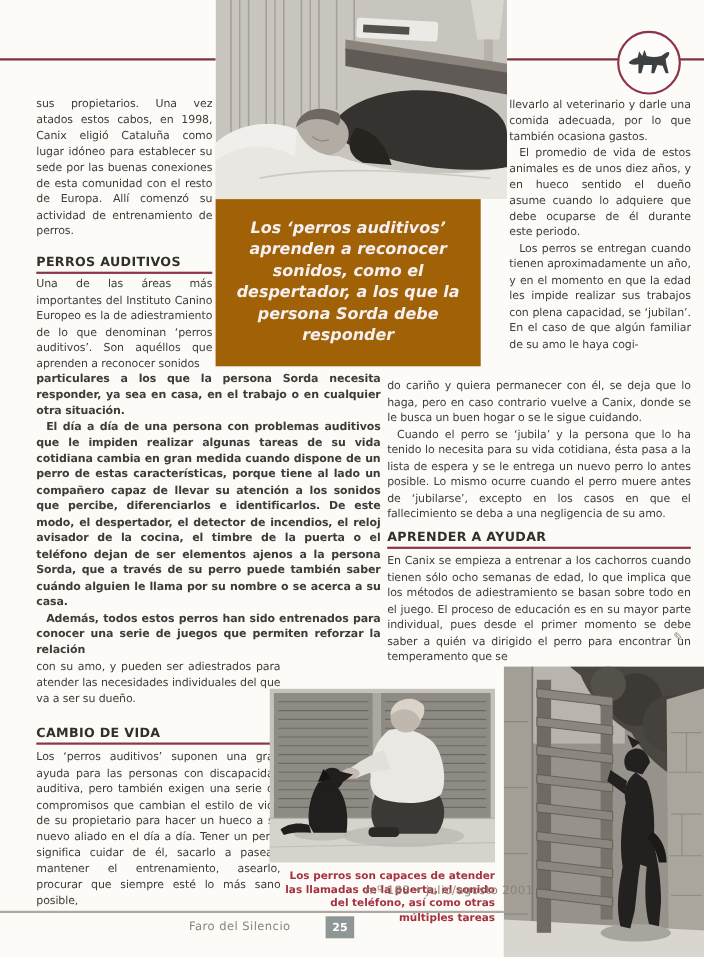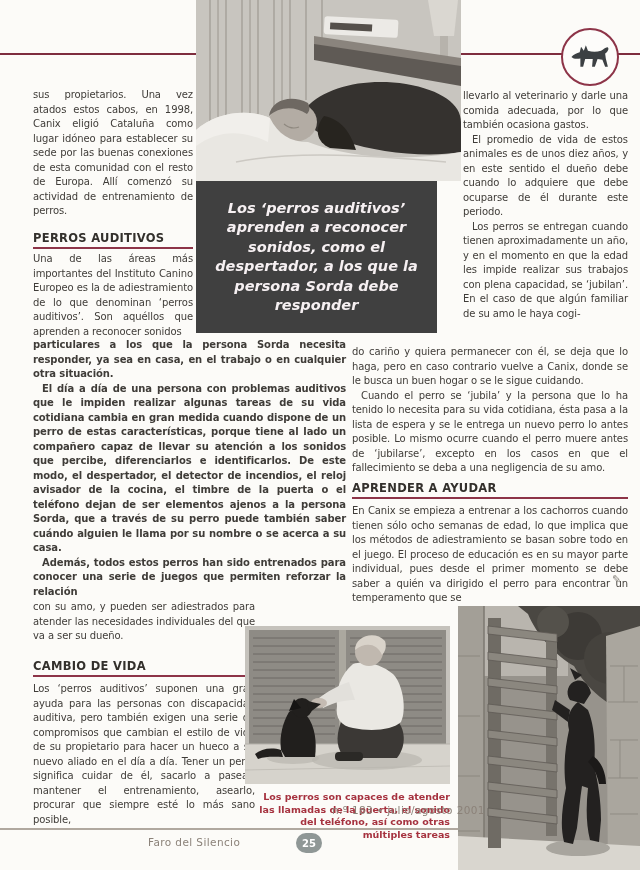--- a/index.html
+++ b/index.html
@@ -5,27 +5,27 @@
   html,body{margin:0;padding:0;background:#e8e6e2;}
   #page{position:relative;width:640px;height:870px;background:#fcfbf8;overflow:hidden;
         font-family:"DejaVu Sans","Liberation Sans",sans-serif;}
   .abs{position:absolute;}
   .body-text{font-size:10px;line-height:14.5px;color:#3f3c38;text-align:justify;letter-spacing:-0.1px;}
   .body-text p{margin:0;}
   .body-text p.ind{text-indent:9px;}
   .heading{font-size:11.5px;font-weight:bold;color:#33302c;letter-spacing:0.3px;
            border-bottom:2px solid #8d3448;padding-bottom:2px;margin:0;}
   .rule{background:#7e2d3e;height:2px;}
-  .quote-box{background:#404040;color:#f6f0f2;font-style:italic;font-weight:bold;
+  .quote-box{background:#a16207;color:#f6f0f2;font-style:italic;font-weight:bold;
              font-size:14.5px;line-height:19.5px;text-align:center;
              display:flex;align-items:center;justify-content:center;padding:10px 13px;box-sizing:border-box;}
   .caption{font-size:9.5px;font-weight:bold;color:#a6323f;line-height:12.5px;text-align:right;}
   .footer-text{font-size:10.5px;color:#8b8279;letter-spacing:0.4px;}
   .page-box{background:#8f9796;color:#ffffff;font-size:10px;font-weight:bold;
-            display:flex;align-items:center;justify-content:center;border-radius:10px;}
+            display:flex;align-items:center;justify-content:center;}
   .logo-circle{width:58px;height:58px;border-radius:50%;background:#fdfcfa;border:2px solid #8d3448;
                display:flex;align-items:center;justify-content:center;box-sizing:border-box;}
   .cont-icon{font-size:11px;color:#8a867f;font-style:italic;}
   svg{display:block;}
 </style>
 </head>
 <body>
 
 <div id="page">
 
@@ -96,21 +96,21 @@
     <p>con su amo, y pueden ser adiestrados para atender las necesidades individuales del que va a ser su dueño.</p>
   </div>
 
   <h2 class="abs heading" style="left:33px;top:659px;width:222px;">CAMBIO DE VIDA</h2>
   <div class="abs body-text" style="left:33px;top:682px;width:222px;">
     <p>Los ‘perros auditivos’ suponen una gran ayuda para las personas con discapacidad auditiva, pero también exigen una serie de compromisos que cambian el estilo de vida de su propietario para hacer un hueco a su nuevo aliado en el día a día. Tener un perro significa cuidar de él, sacarlo a pasear, mantener el entrenamiento, asearlo, procurar que siempre esté lo más sano posible,</p>
   </div>
 
   <div class="abs body-text" style="left:463px;top:89px;width:165px;">
     <p>llevarlo al veterinario y darle una comida adecuada, por lo que también ocasiona gastos.</p>
-    <p class="ind">El promedio de vida de estos animales es de unos diez años, y en este sentido el dueño debe cuando lo adquiere que debe ocuparse de él durante este periodo.</p>
+    <p class="ind">El promedio de vida de estos animales es de unos diez años, y en hueco sentido el dueño asume cuando lo adquiere que debe ocuparse de él durante este periodo.</p>
     <p class="ind">Los perros se entregan cuando tienen aproximadamente un año, y en el momento en que la edad les impide realizar sus trabajos con plena capacidad, se ‘jubilan’. En el caso de que algún familiar de su amo le haya cogi-</p>
   </div>
   <div class="abs body-text" style="left:352px;top:345px;width:276px;">
     <p>do cariño y quiera permanecer con él, se deja que lo haga, pero en caso contrario vuelve a Canix, donde se le busca un buen hogar o se le sigue cuidando.</p>
     <p class="ind">Cuando el perro se ‘jubila’ y la persona que lo ha tenido lo necesita para su vida cotidiana, ésta pasa a la lista de espera y se le entrega un nuevo perro lo antes posible. Lo mismo ocurre cuando el perro muere antes de ‘jubilarse’, excepto en los casos en que el fallecimiento se deba a una negligencia de su amo.</p>
   </div>
 
   <h2 class="abs heading" style="left:352px;top:481px;width:276px;">APRENDER A AYUDAR</h2>
   <div class="abs body-text" style="left:352px;top:504px;width:276px;">
     <p>En Canix se empieza a entrenar a los cachorros cuando tienen sólo ocho semanas de edad, lo que implica que los métodos de adiestramiento se basan sobre todo en el juego. El proceso de educación es en su mayor parte individual, pues desde el primer momento se debe saber a quién va dirigido el perro para encontrar un temperamento que se</p>
@@ -215,17 +215,17 @@
       <ellipse cx="120" cy="242" rx="32" ry="8" fill="#a8a59e"></ellipse>
       <path d="M120,96 C112,102 108,112 111,124 C107,142 105,162 108,182 C104,202 102,220 106,236 L115,238 L119,222 C121,206 122,192 124,180 L130,182 C128,200 128,218 132,234 L141,236 L143,214 C143,194 140,176 136,160 C138,140 136,118 130,104 Z" fill="#232120"></path>
       <path d="M112,94 C107,87 110,77 118,75 C125,73 131,78 133,87 L126,98 Z" fill="#232120"></path>
       <path d="M117,74 L112,62 L124,69 Z" fill="#232120"></path>
       <path d="M112,104 L97,94 L94,104 L110,116 Z" fill="#232120"></path>
       <path d="M135,150 C144,156 148,168 148,178 L141,178 C139,168 135,160 130,156 Z" fill="#1c1a19"></path>
     </svg>
   </div>
 
   <div class="abs" style="left:0px;top:828px;width:458px;height:1.5px;background:#b0a89f;"></div>
-  <div class="abs footer-text" style="left:148px;top:836px;width:140px;text-align:left;">Faro del Silencio</div>
+  <div class="abs footer-text" style="left:148px;top:836px;width:140px;text-align:center;">Faro del Silencio</div>
   <div class="abs page-box" style="left:296px;top:833px;width:26px;height:20px;">25</div>
   <div class="abs footer-text" style="left:332px;top:804px;width:180px;">n.º 183 • julio/agosto 2001</div>
 
 </div>
 
 </body></html>

